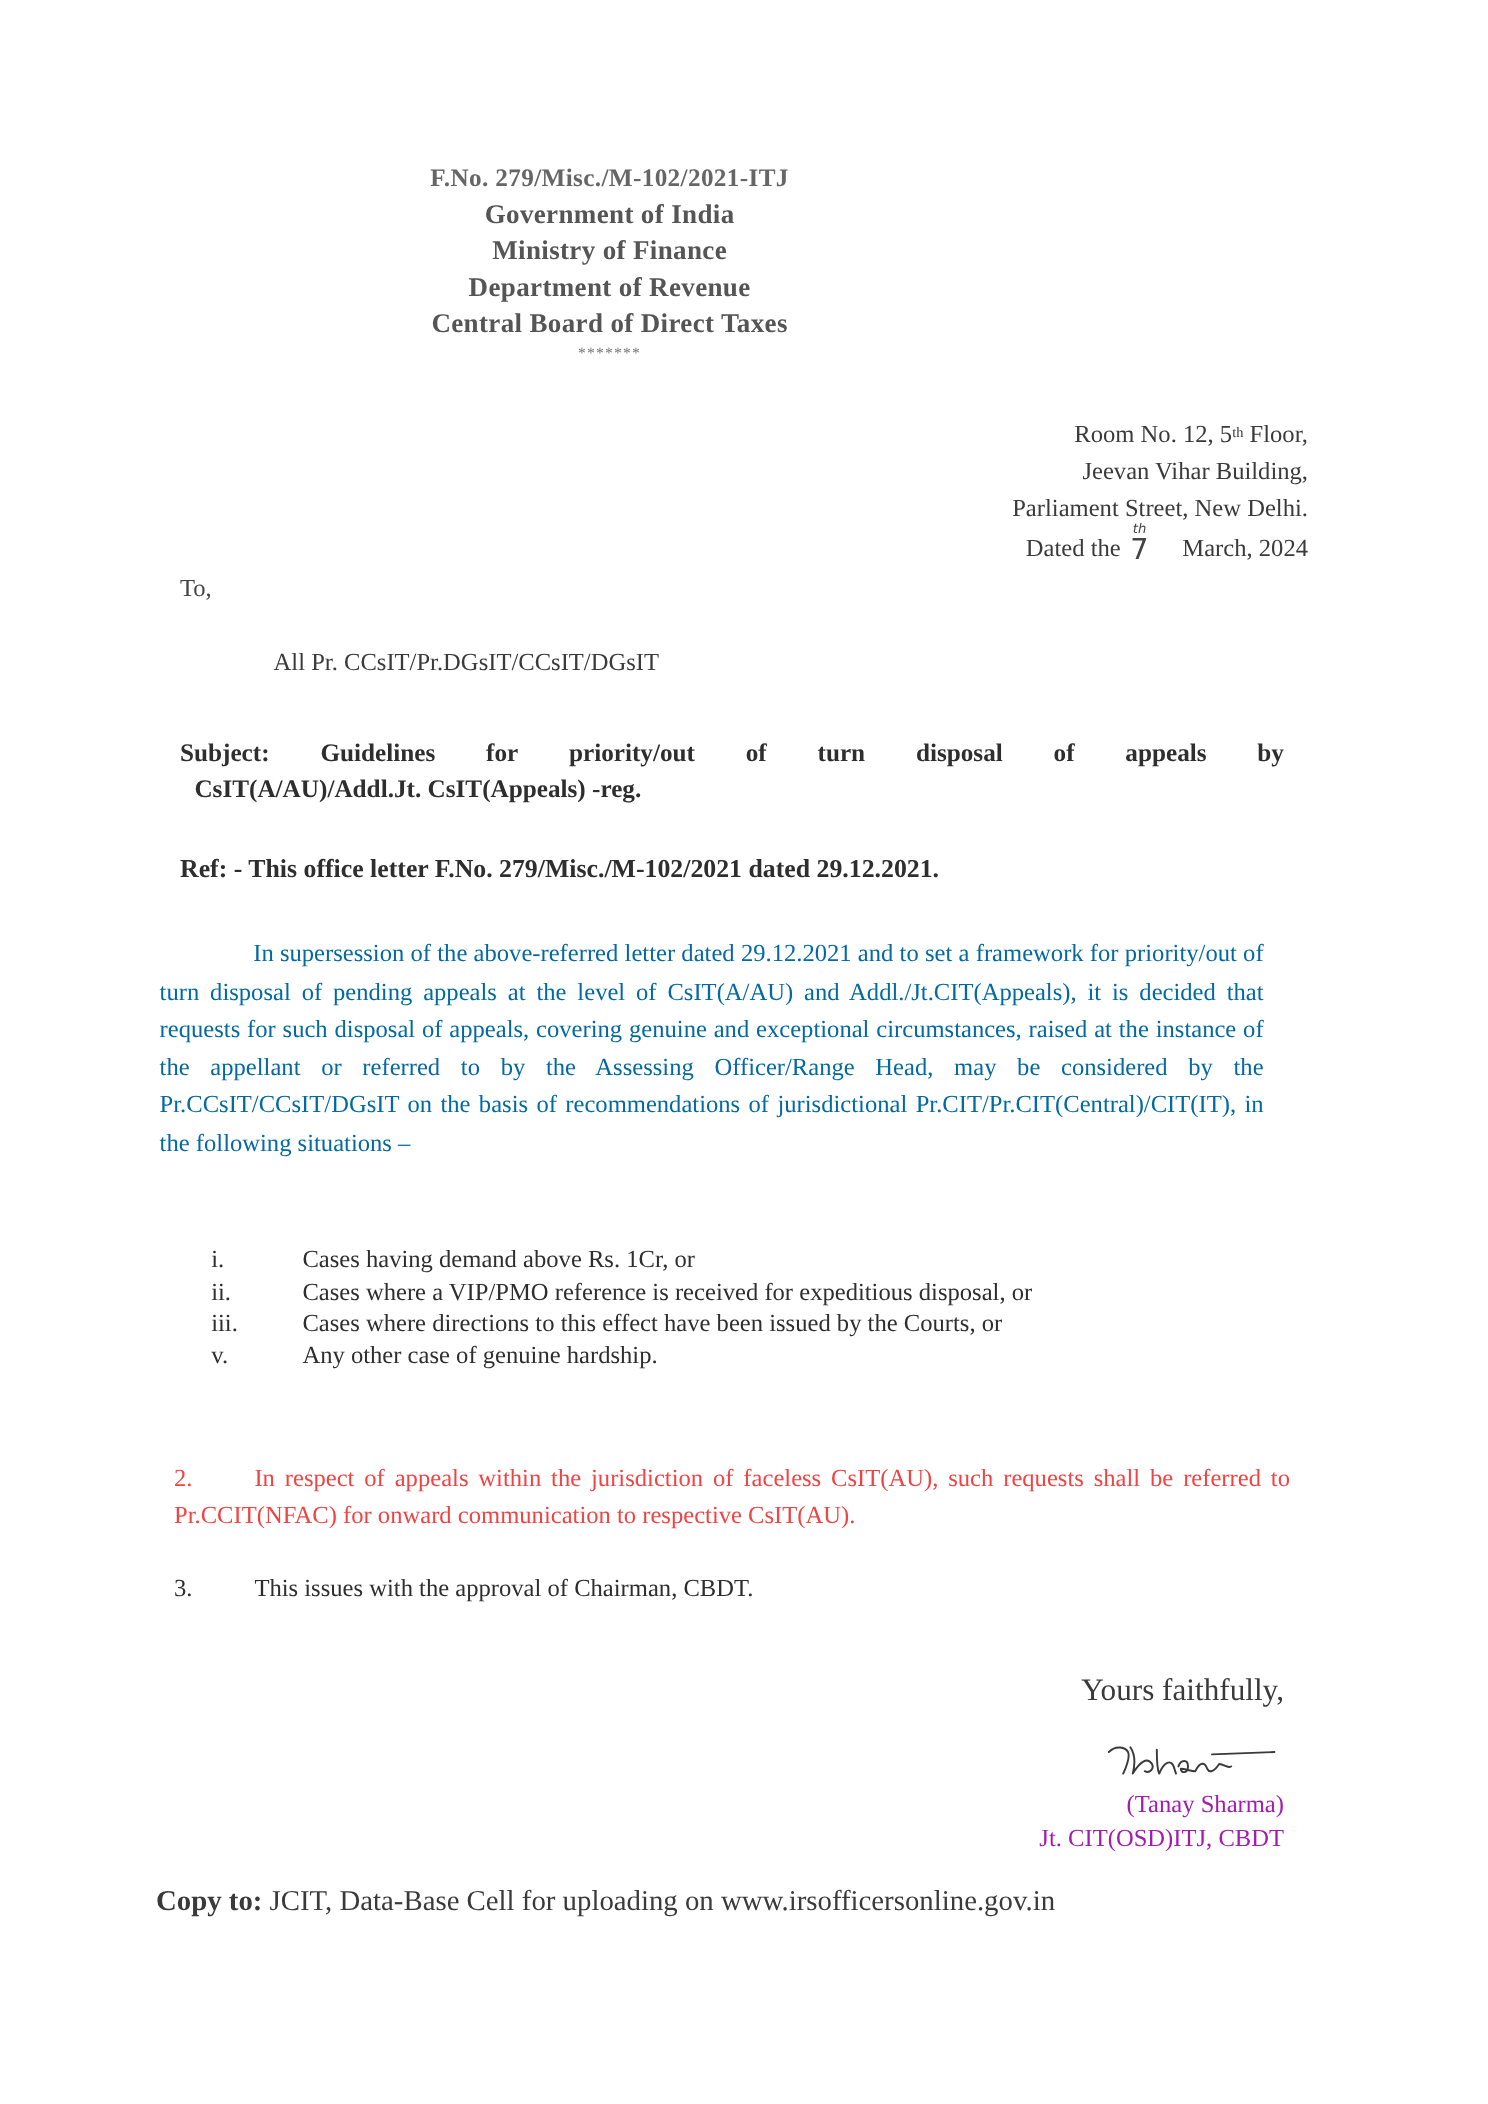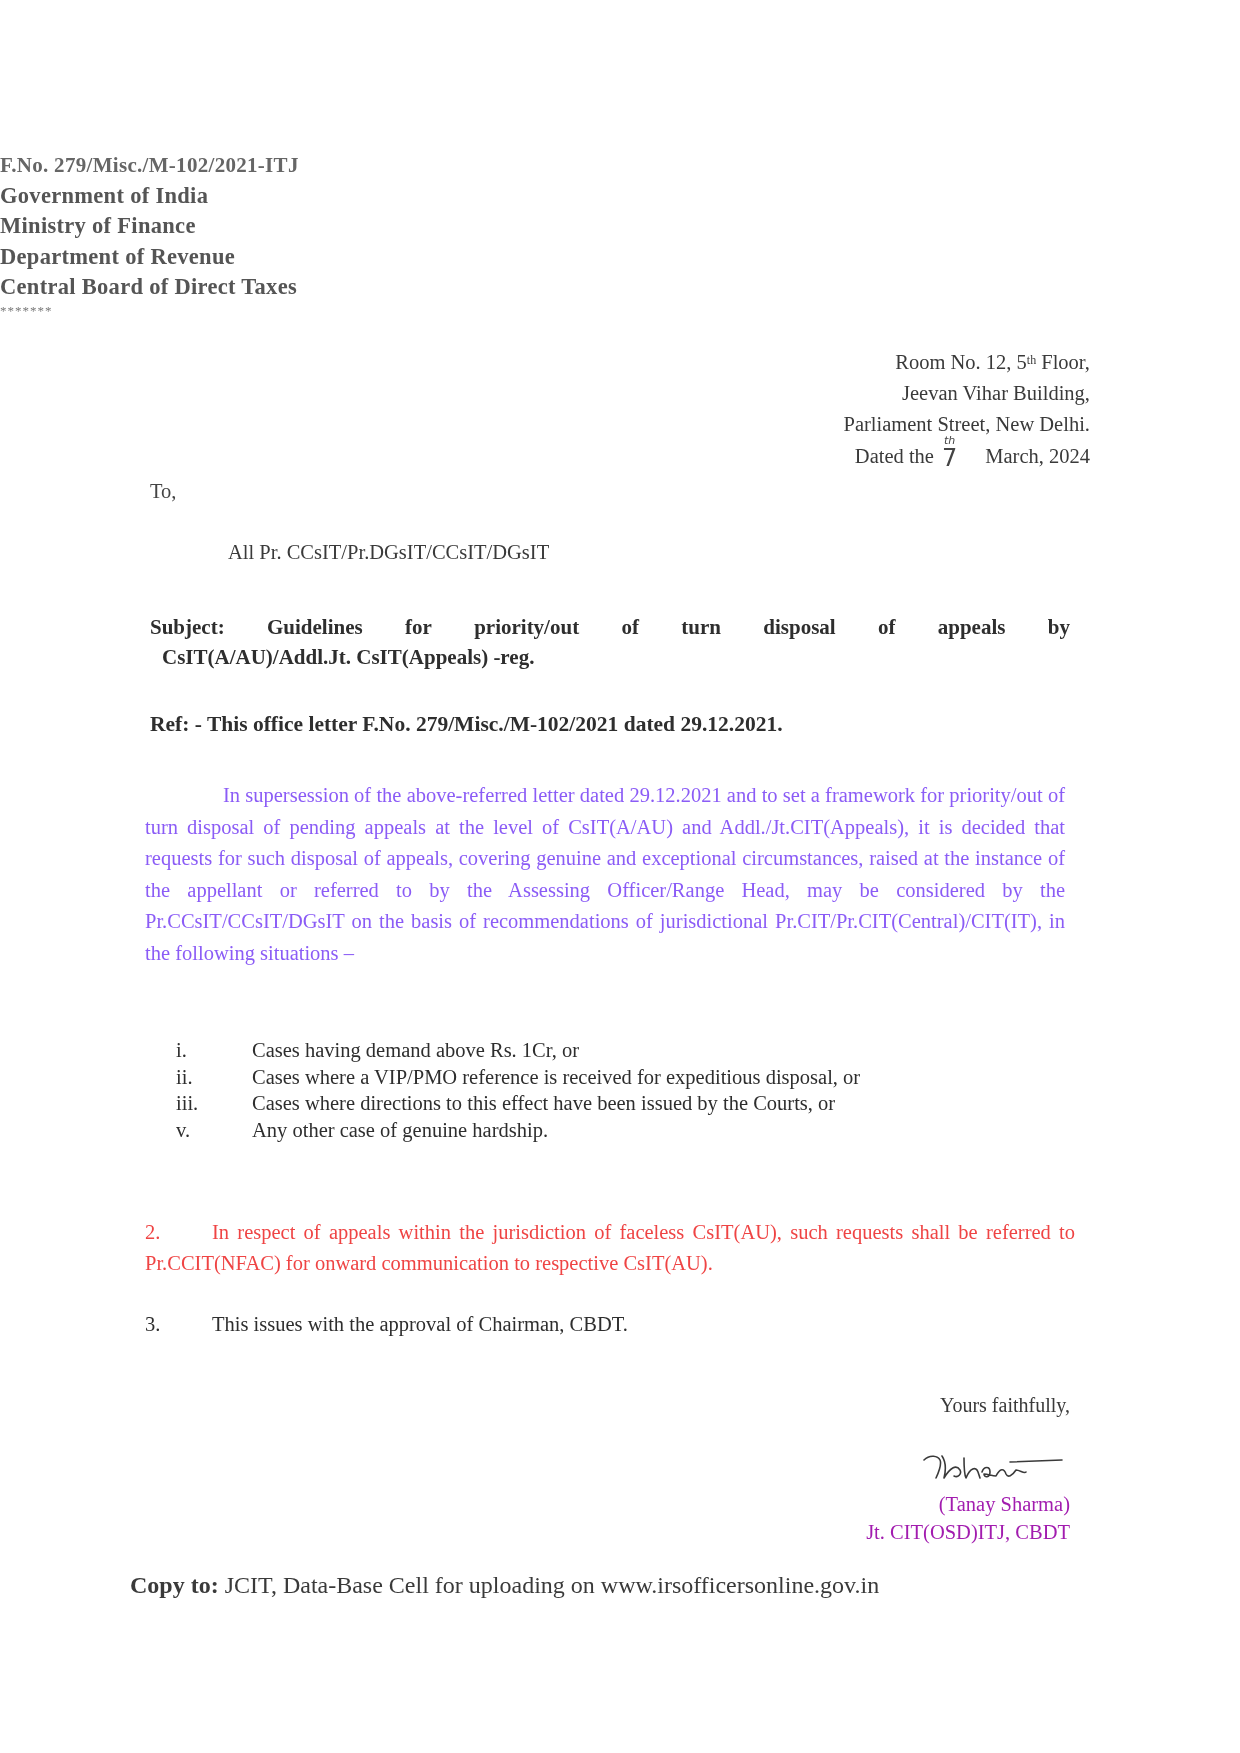--- a/index.html
+++ b/index.html
@@ -3,21 +3,21 @@
 <meta charset="utf-8">
 <style>
   html, body { margin: 0; padding: 0; background: #ffffff; }
   body {
     width: 1240px; height: 1753px; position: relative; overflow: hidden;
     font-family: "Liberation Serif", "DejaVu Serif", serif;
     color: #2a2a2a;
   }
   .abs { position: absolute; }
   .header {
-    left: 0; width: 1016px; top: 150px; text-align: left;
+    left: 0; width: 1016px; top: 133px; text-align: center;
     font-family: "Liberation Serif", serif; color: #555;
   }
   .header .line { font-size: 22.5px; line-height: 30.5px; font-weight: bold; letter-spacing: 0.3px; }
   .header .line.fno { font-weight: bold; color: #666; font-size: 21px; }
   .header .stars { font-size: 13px; line-height: 16px; color: #777; letter-spacing: 1px; }
   .address {
     right: 150px; top: 347px; text-align: right;
     font-size: 20.5px; line-height: 31px; color: #3a3a3a;
   }
   .address sup { font-size: 12px; vertical-align: top; position: relative; top: -2px; }
@@ -34,39 +34,39 @@
     left: 150px; top: 612px; width: 920px;
     font-family: "Liberation Serif", serif; font-weight: bold;
     font-size: 21px; line-height: 30px; color: #2e2e2e;
   }
   .subject .row1 { display: flex; justify-content: space-between; }
   .subject .row2 { padding-left: 12px; }
   .ref {
     left: 150px; top: 712px; font-weight: bold; font-size: 21.5px; color: #2e2e2e;
   }
   .para {
-    left: 145px; top: 780px; width: 920px;
-    font-size: 20.5px; line-height: 31.5px; text-align: justify; color: #8b5cf6;
+    left: 133px; top: 780px; width: 920px;
+    font-size: 20.5px; line-height: 31.5px; text-align: justify; color: #0369a1;
   }
   .para .indent { display: inline-block; width: 78px; }
   .list {
     left: 176px; top: 1037px; width: 900px;
     font-size: 20.5px; line-height: 26.5px; color: #2e2e2e;
   }
   .list .li { display: flex; }
   .list .num { width: 76px; flex: none; }
   .p2 {
     left: 145px; top: 1217px; width: 930px;
     font-size: 20.5px; line-height: 31px; text-align: justify; color: #ef4444;
   }
   .p2 .n { display: inline-block; width: 67px; }
   .p3 { left: 145px; top: 1313px; font-size: 20.5px; color: #2e2e2e; }
   .p3 .n { display: inline-block; width: 67px; }
   .closing {
-    right: 170px; top: 1394px; font-size: 20px; color: #3a3a3a; text-align: right;
+    right: 170px; top: 1394px; font-size: 26px; color: #3a3a3a; text-align: right;
   }
   .signature {
     left: 920px; top: 1448px; width: 150px; height: 40px;
   }
   .signame {
     right: 170px; top: 1490px; text-align: right;
     font-size: 20.5px; line-height: 28px; color: #a21caf;
   }
   .copy {
     left: 130px; top: 1572px; font-size: 24px; color: #3a3a3a;

